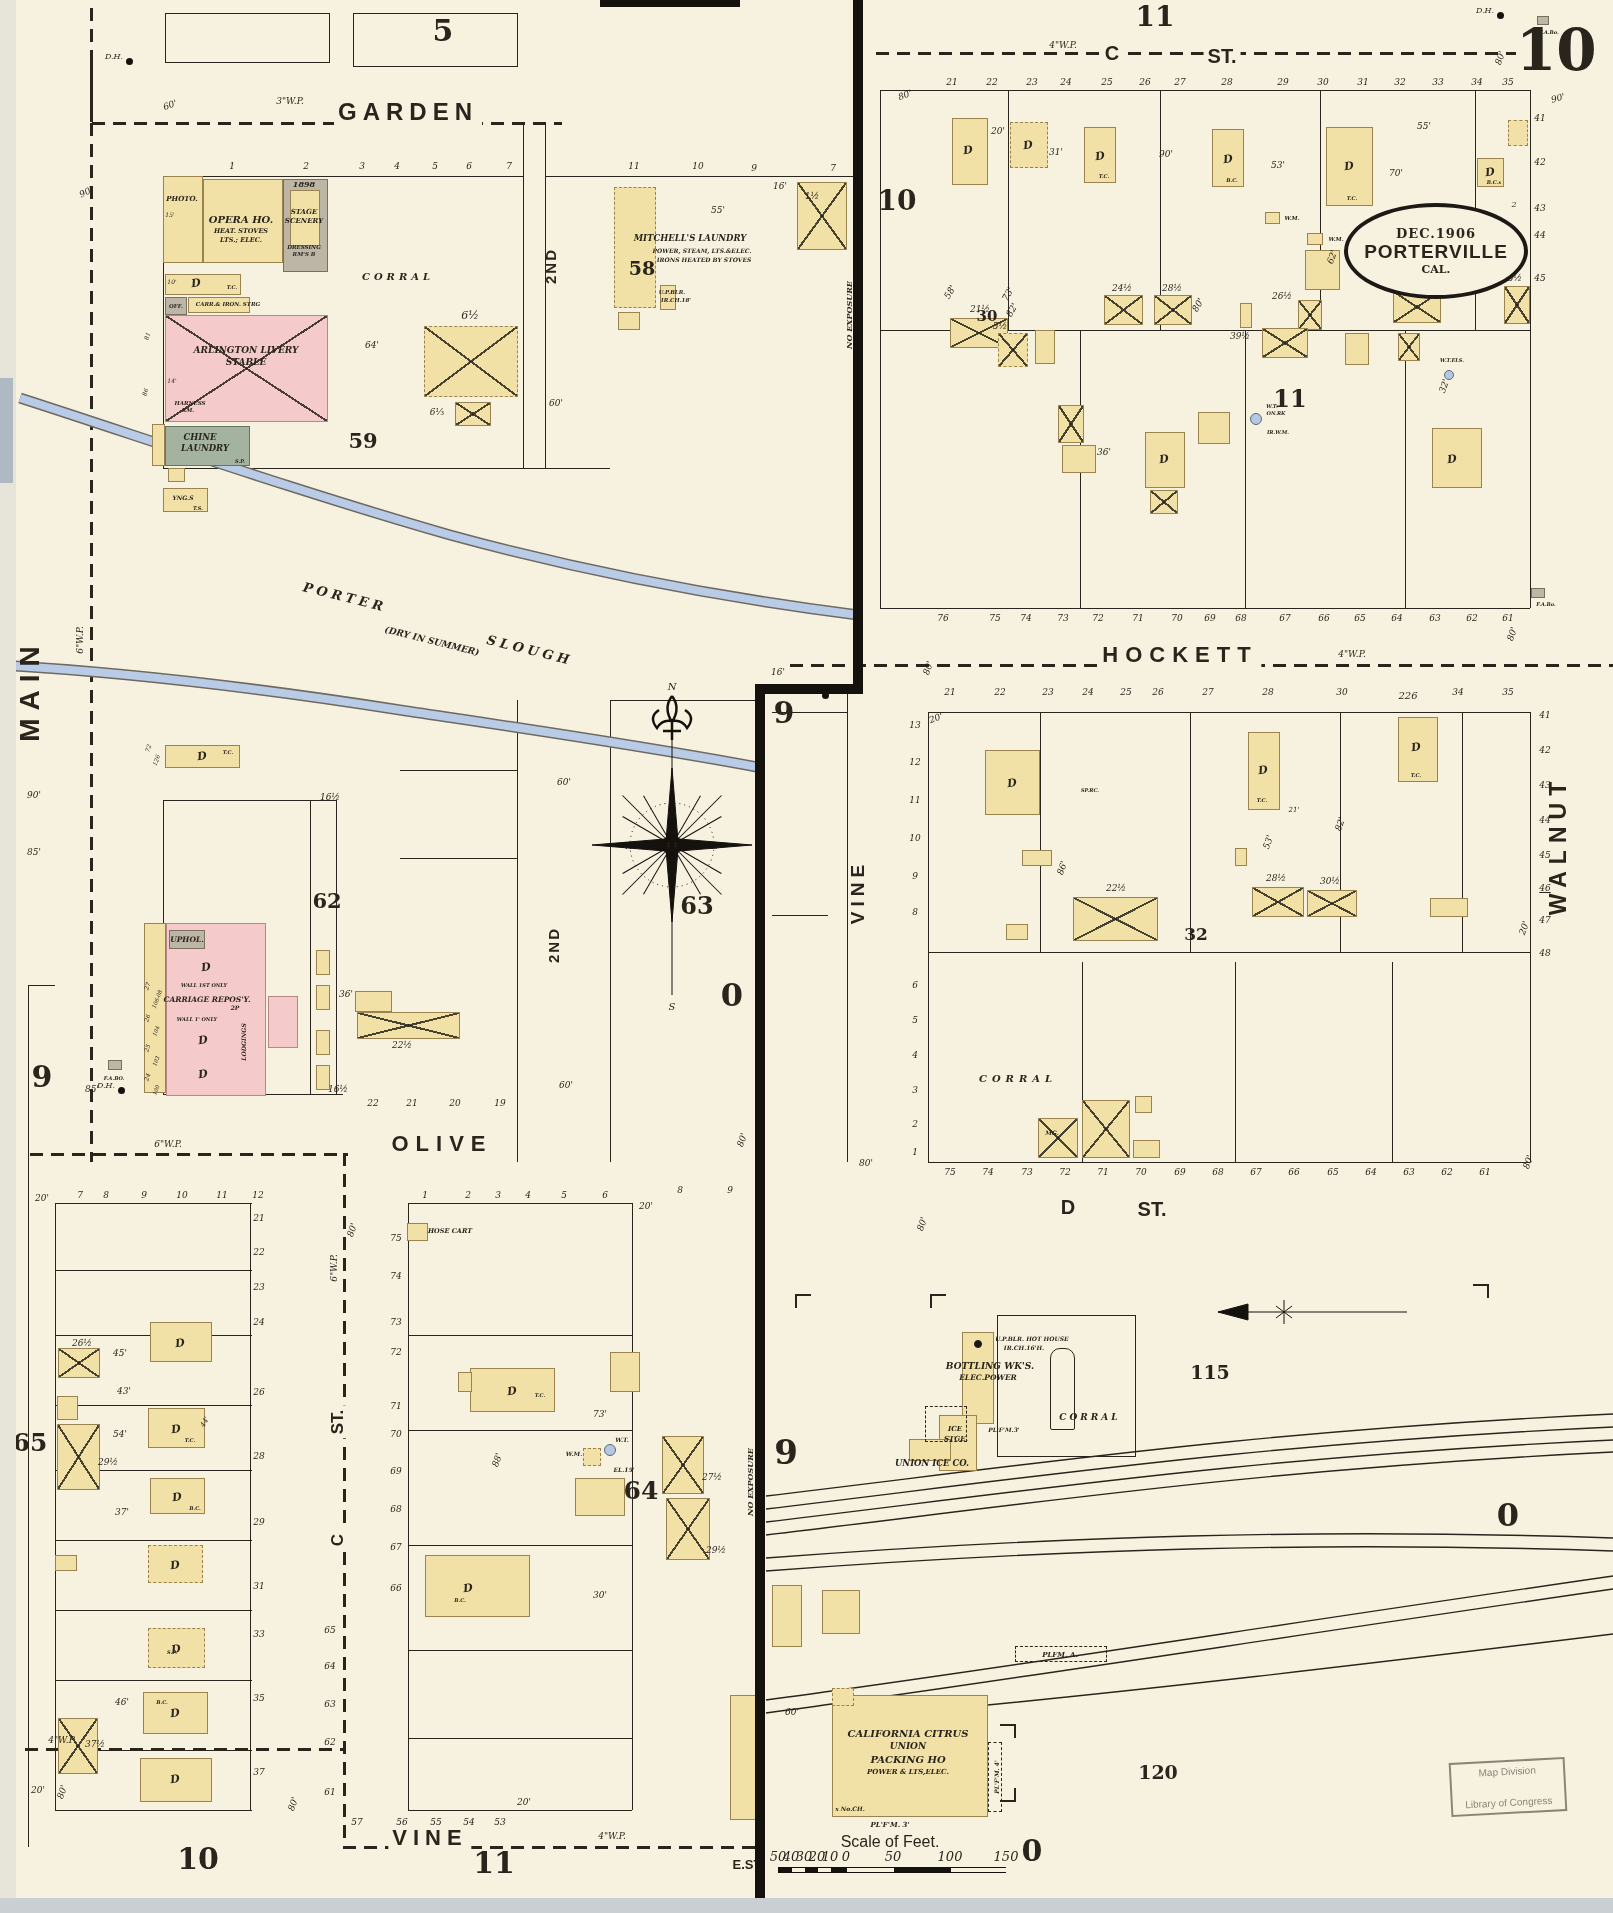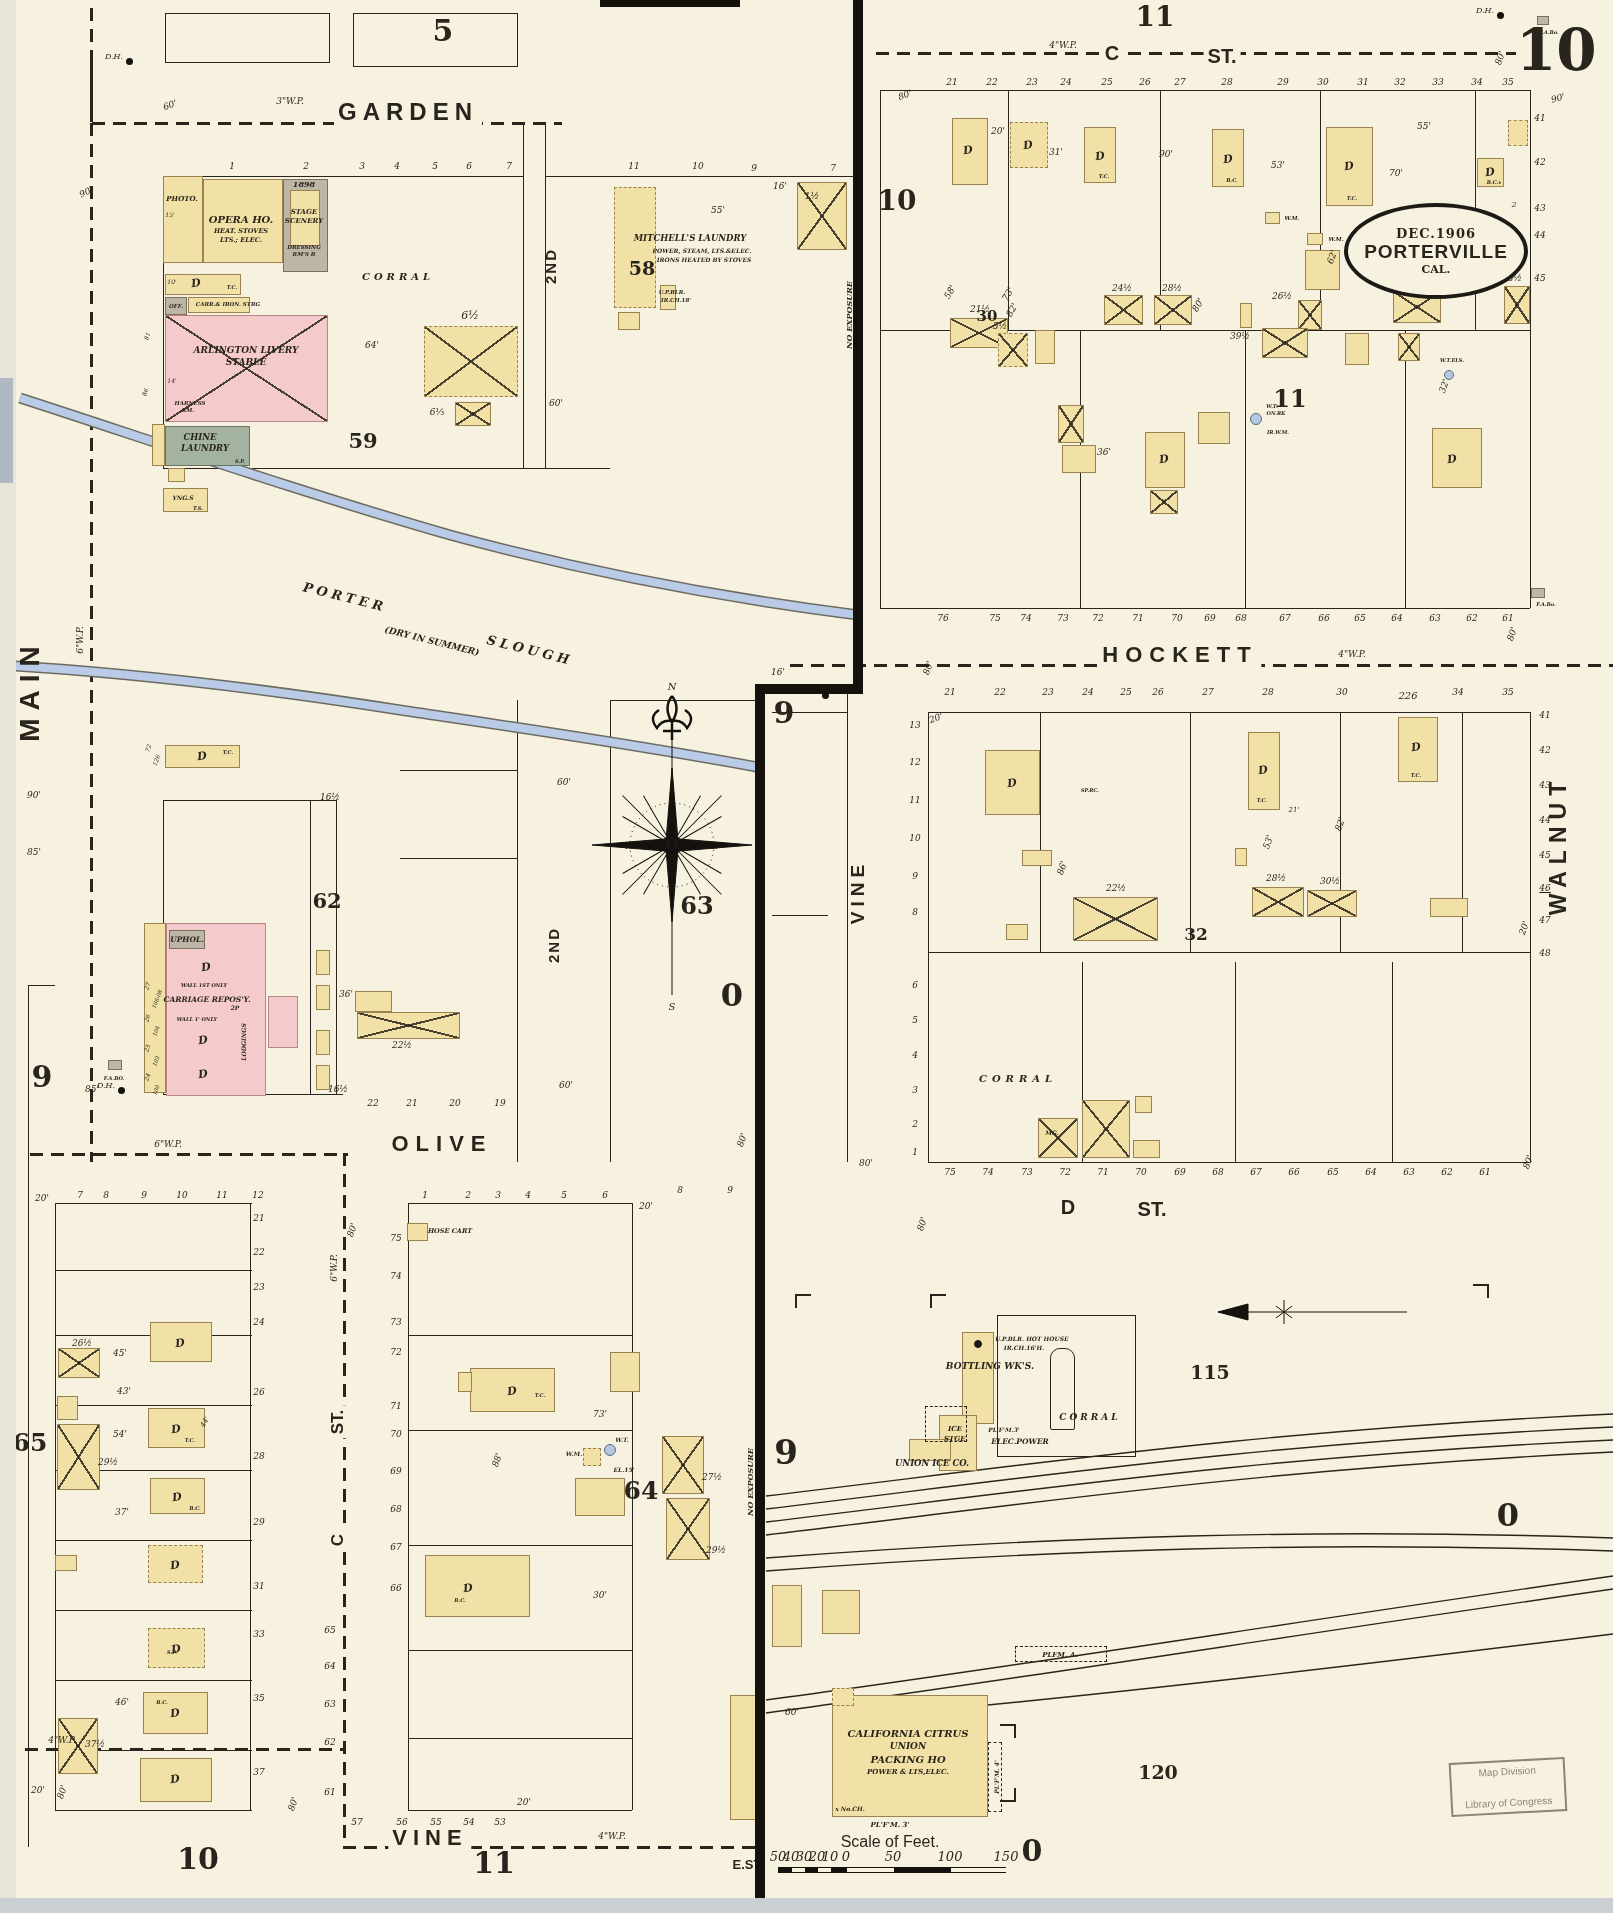--- a/index.html
+++ b/index.html
@@ -440,21 +440,21 @@
     <span class="lbl place-label" style="left: 235px; top: 1007px; font-size: 6px; transform: translate(-50%, -50%) rotate(0deg); z-index: 3;">2P</span>
     <span class="lbl place-label" style="left: 197px; top: 1019px; font-size: 5px; transform: translate(-50%, -50%) rotate(0deg); z-index: 3;">WALL 1' ONLY</span>
     <span class="lbl place-label" style="left: 243px; top: 1042px; font-size: 6px; transform: translate(-50%, -50%) rotate(-90deg); z-index: 3;">LODGINGS</span>
     <span class="lbl place-label" style="left: 450px; top: 1231px; font-size: 6.5px; transform: translate(-50%, -50%) rotate(0deg); z-index: 3;">HOSE CART</span>
     <span class="lbl place-label" style="left: 1018px; top: 1078px; font-size: 10px; letter-spacing: 5px; transform: translate(-50%, -50%) rotate(0deg); z-index: 3;">CORRAL</span>
     <span class="lbl place-label" style="left: 1052px; top: 1132px; font-size: 6px; transform: translate(-50%, -50%) rotate(0deg); z-index: 3;">MG.</span>
     <span class="lbl place-label" style="left: 622px; top: 1439px; font-size: 6px; transform: translate(-50%, -50%) rotate(0deg); z-index: 3;">W.T.</span>
     <span class="lbl place-label" style="left: 574px; top: 1453px; font-size: 6px; transform: translate(-50%, -50%) rotate(0deg); z-index: 3;">W.M.</span>
     <span class="lbl place-label" style="left: 624px; top: 1469px; font-size: 6px; transform: translate(-50%, -50%) rotate(0deg); z-index: 3;">EL.15'</span>
     <span class="lbl place-label" style="left: 990px; top: 1366px; font-size: 9px; transform: translate(-50%, -50%) rotate(0deg); z-index: 3;">BOTTLING WK'S.</span>
-    <span class="lbl place-label" style="left: 988px; top: 1441px; font-size: 7.5px; transform: translate(-50%, -50%) rotate(0deg); z-index: 3; margin-left: 32px;">ELEC.POWER</span>
+    <span class="lbl place-label" style="left: 988px; top: 1377px; font-size: 7.5px; transform: translate(-50%, -50%) rotate(0deg); z-index: 3;">ELEC.POWER</span>
     <span class="lbl place-label" style="left: 1032px; top: 1338px; font-size: 6px; transform: translate(-50%, -50%) rotate(0deg); z-index: 3;">U.P.BLR. HOT HOUSE</span>
     <span class="lbl place-label" style="left: 1024px; top: 1347px; font-size: 6px; transform: translate(-50%, -50%) rotate(0deg); z-index: 3;">IR.CH.16'H.</span>
     <span class="lbl place-label" style="left: 955px; top: 1428px; font-size: 7px; transform: translate(-50%, -50%) rotate(0deg); z-index: 3;">ICE</span>
     <span class="lbl place-label" style="left: 956px; top: 1438px; font-size: 7px; transform: translate(-50%, -50%) rotate(0deg); z-index: 3;">STGE.</span>
     <span class="lbl place-label" style="left: 932px; top: 1463px; font-size: 8.5px; transform: translate(-50%, -50%) rotate(0deg); z-index: 3;">UNION ICE CO.</span>
     <span class="lbl place-label" style="left: 1004px; top: 1429px; font-size: 6px; transform: translate(-50%, -50%) rotate(0deg); z-index: 3;">PL'F'M.3'</span>
     <span class="lbl place-label" style="left: 1090px; top: 1417px; font-size: 9px; letter-spacing: 3px; transform: translate(-50%, -50%) rotate(0deg); z-index: 3;">CORRAL</span>
     <span class="lbl place-label" style="left: 908px; top: 1733px; font-size: 10px; transform: translate(-50%, -50%) rotate(0deg); z-index: 3;">CALIFORNIA CITRUS</span>
     <span class="lbl place-label" style="left: 908px; top: 1746px; font-size: 9px; transform: translate(-50%, -50%) rotate(0deg); z-index: 3;">UNION</span>
     <span class="lbl place-label" style="left: 908px; top: 1759px; font-size: 10px; transform: translate(-50%, -50%) rotate(0deg); z-index: 3;">PACKING HO</span>

